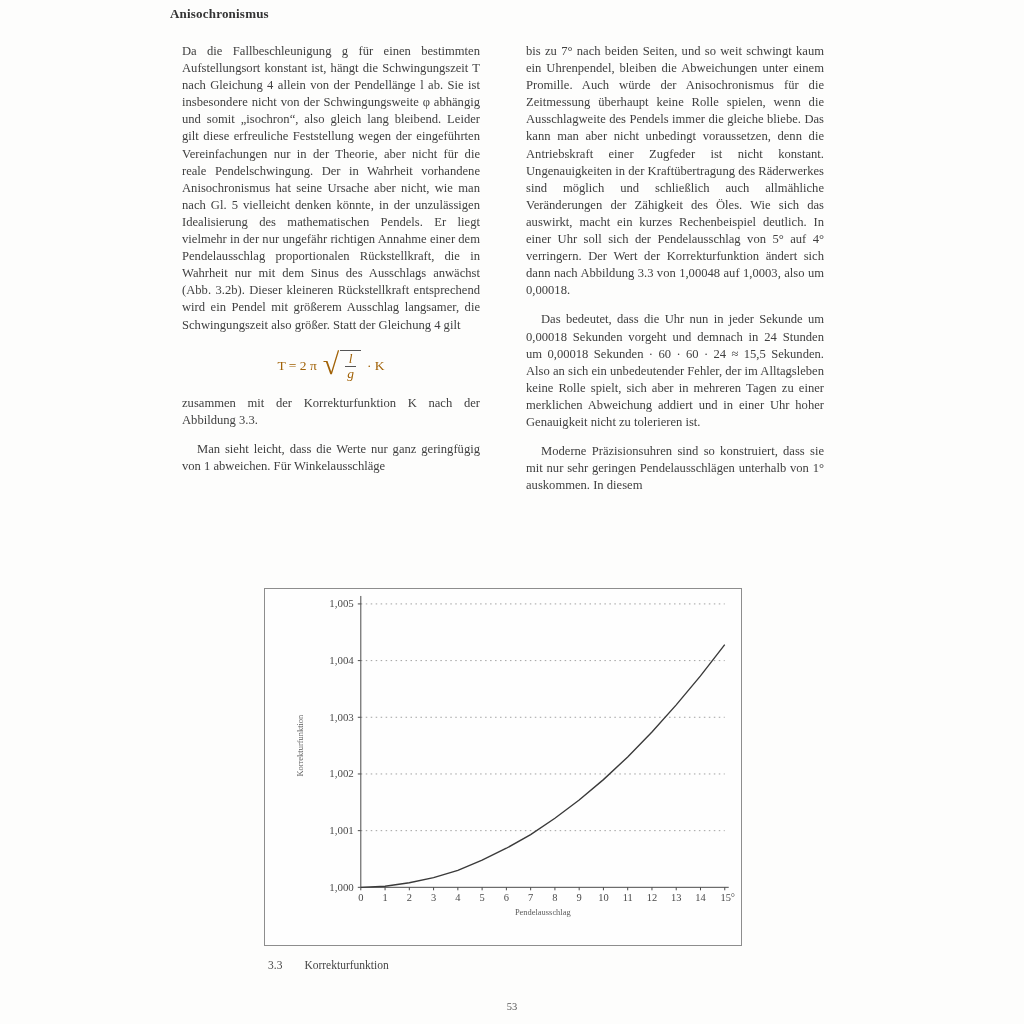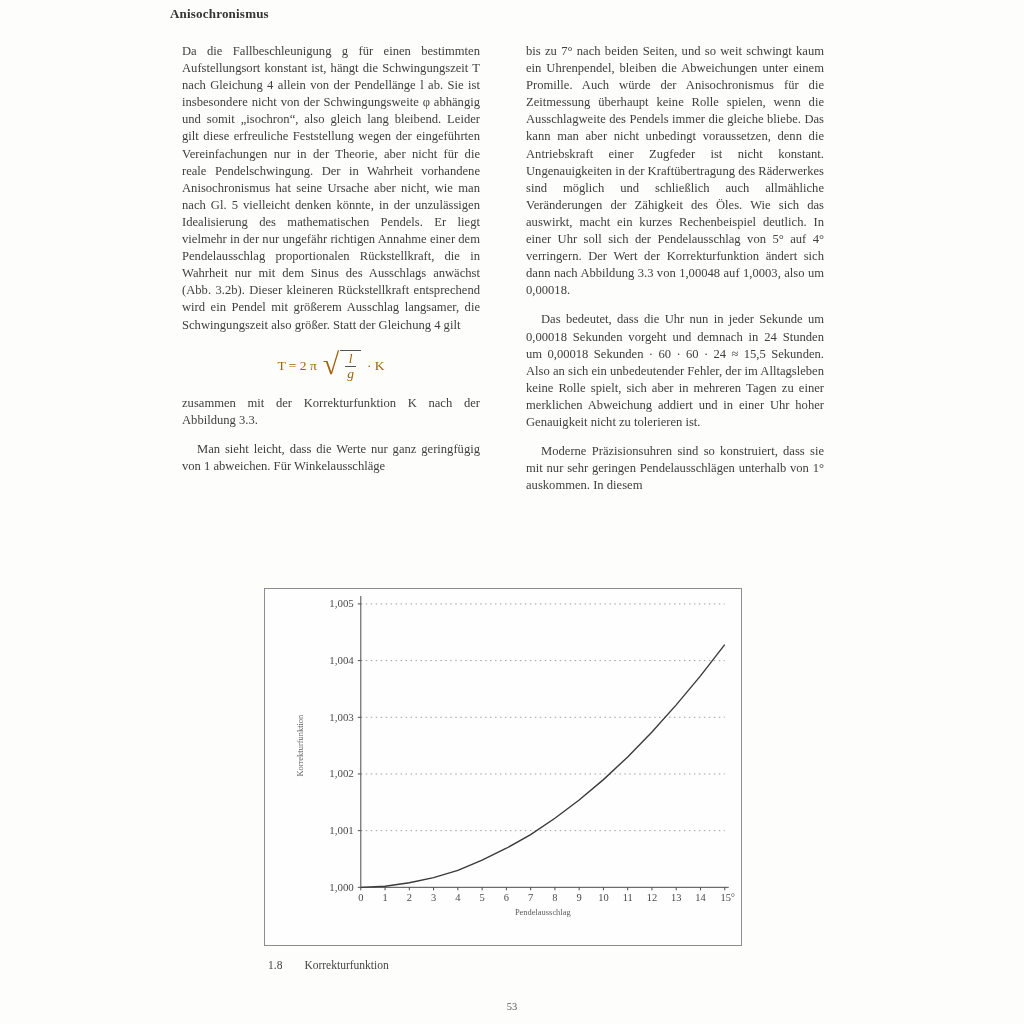--- a/index.html
+++ b/index.html
@@ -135,18 +135,18 @@
         <text x="437.6" y="314" class="xtick">14</text>
         <line x1="462" y1="300" x2="462" y2="303" class="axis"></line>
         <text x="465" y="314" class="xtick">15°</text>
         <path d="M 96.0 300.0 L 120.4 298.9 L 144.8 295.4 L 169.2 290.3 L 193.6 282.9 L 218.0 272.6 L 242.4 260.7 L 266.8 247.0 L 291.2 230.5 L 315.6 212.2 L 340.0 191.7 L 364.4 168.9 L 388.8 143.8 L 413.2 116.5 L 437.6 87.4 L 462.0 56.0" class="curve"></path>
         <text x="279" y="328" class="xlabel">Pendelausschlag</text>
         <text x="38" y="157.5" class="ylabel" transform="rotate(-90 38 157.5)">Korrekturfunktion</text>
       </svg>
   </div>
 
   <div class="caption">
-    <span class="cap-num">1.8</span><span>Korrekturfunktion</span>
+    <span class="cap-num">3.3</span><span>Korrekturfunktion</span>
   </div>
 
   <div class="page-number">53</div>
 
 </div>
 
 </body></html>

